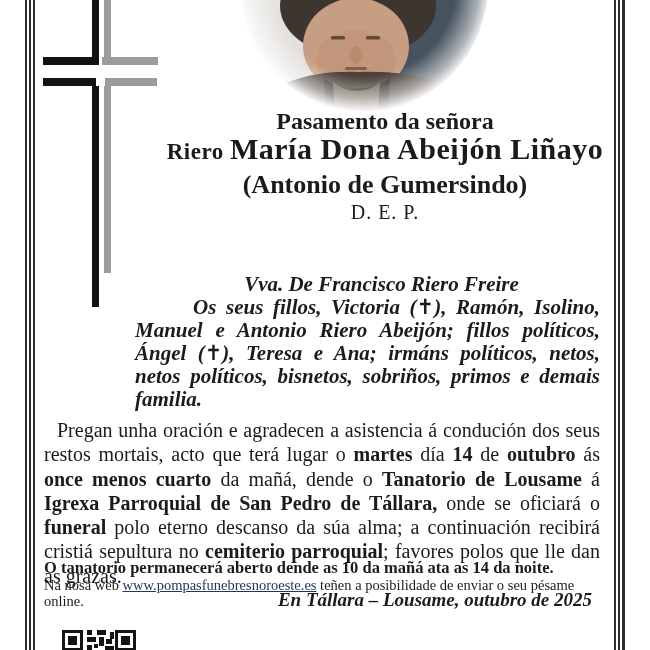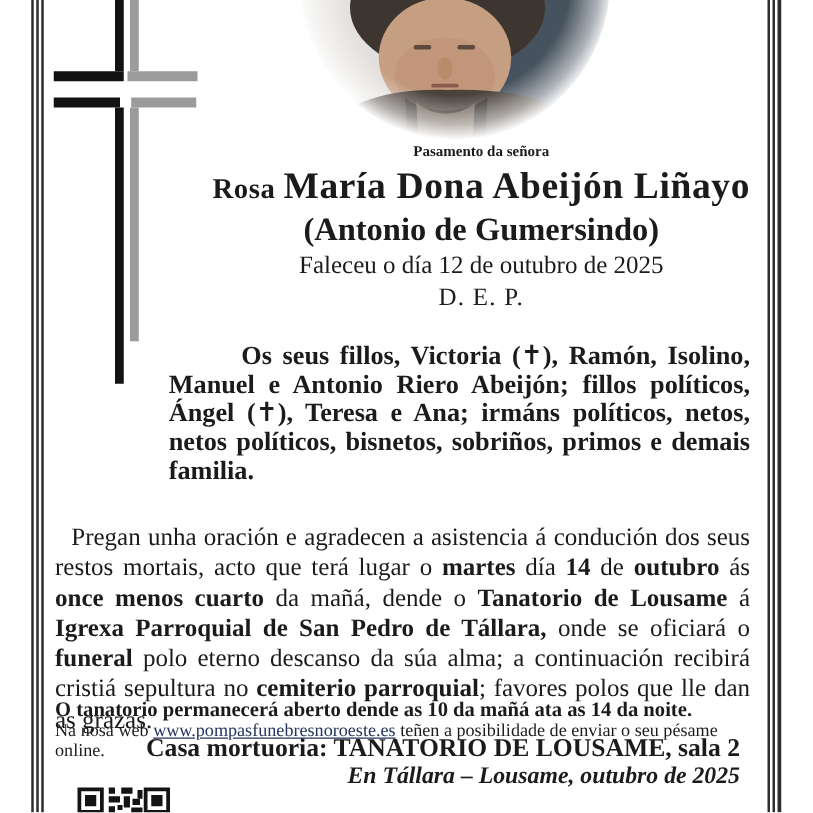--- a/index.html
+++ b/index.html
@@ -28,31 +28,31 @@
   .bh1{left:43px;top:57px;width:56px;height:8px}
   .bh2{left:43px;top:78px;width:53px;height:8px}
   .gv-top{left:104px;top:0;width:7px;height:57px}
   .gv-main{left:104px;top:86px;width:7px;height:187px}
   .gh1{left:102px;top:57px;width:56px;height:8px}
   .gh2{left:105px;top:78px;width:52px;height:8px}
   
   .photo{position:absolute;left:238px;top:0;}
   
   .header{position:absolute;left:145px;top:110px;width:480px;text-align:center;}
-  .intro{font-size:12px;font-weight:bold;line-height:22px;}
+  .intro{font-size:24px;font-weight:bold;line-height:22px;}
   .name-line{font-size:30px;font-weight:bold;line-height:34px;letter-spacing:.5px;}
   .name-prefix{font-size:23px;}
   .nickname{font-size:26px;font-weight:bold;line-height:31px;}
   .death-line{font-size:20px;line-height:27px;}
   .age-line{font-size:20px;line-height:25px;}
   .dep{font-size:20px;font-weight:normal;line-height:25px;letter-spacing:1px;}
   
   .family{position:absolute;left:135px;top:273px;width:465px;}
   .widow{font-size:21px;font-weight:bold;font-style:italic;line-height:23px;text-align:center;padding-left:28px;}
-  .family-par{margin:0;font-size:21px;font-weight:bold;line-height:23px;
+  .family-par{margin:0;font-size:21px;font-weight:bold;font-style:italic;line-height:23px;
     text-align:justify;text-indent:58px;}
   
   .service{position:absolute;left:44px;top:418px;width:556px;margin:0;
     font-size:20px;line-height:24.3px;text-align:justify;text-indent:13px;}
   .b{font-weight:bold;}
   
   .hours{position:absolute;left:44px;top:559px;width:560px;margin:0;
     font-size:16.5px;font-weight:bold;line-height:18px;}
   .webline{position:absolute;left:44px;top:577px;width:565px;margin:0;
     font-size:14.5px;line-height:16px;}
@@ -117,37 +117,36 @@
       <rect x="100" y="74" width="38" height="18" fill="#bb9478"></rect>
       <path d="M14,116 C26,84 70,70 120,72 C175,70 222,82 238,116 Z" fill="#4a423b"></path>
       <path d="M86,78 C100,92 136,92 152,78 L150,114 L88,114 Z" fill="#2e2a26"></path>
       <path d="M95,82 C110,94 128,94 142,82 L140,114 L97,114 Z" fill="#6b5f52"></path>
     </g>
     <rect x="0" y="0" width="252" height="114" fill="url(#fade)"></rect>
   </svg>
 
   <div class="header">
     <div class="intro">Pasamento da señora</div>
-    <div class="name-line"><span class="name-prefix">Rosa </span><span>María Dona Abeijón Liñayo</span></div>
+    <div class="name-line"><span class="name-prefix">Riero </span><span>María Dona Abeijón Liñayo</span></div>
     <div class="nickname">(Antonio de Gumersindo)</div>
-    <div class="death-line">Faleceu o día 12 de outubro de 2025</div>
     <div class="dep">D. E. P.</div>
   </div>
 
   <div class="family">
+    <div class="widow">Vva. De Francisco Riero Freire</div>
     <p class="family-par">Os seus fillos, Victoria (✝), Ramón, Isolino, Manuel e Antonio Riero Abeijón; fillos políticos, Ángel (✝), Teresa e Ana; irmáns políticos, netos, netos políticos, bisnetos, sobriños, primos e demais familia.</p>
   </div>
 
   <p class="service"><span>Pregan unha oración e agradecen a asistencia á condución dos seus restos mortais, acto que terá lugar o </span><span class="b">martes</span><span> día </span><span class="b">14</span><span> de </span><span class="b">outubro</span><span> ás </span><span class="b">once menos cuarto</span><span> da mañá, dende o </span><span class="b">Tanatorio de Lousame</span><span> á </span><span class="b">Igrexa Parroquial de San Pedro de Tállara,</span><span> onde se oficiará o </span><span class="b">funeral</span><span> polo eterno descanso da súa alma; a continuación recibirá cristiá sepultura no </span><span class="b">cemiterio parroquial</span><span>; favores polos que lle dan as grazas.</span></p>
 
   <p class="hours">O tanatorio permanecerá aberto dende as 10 da mañá ata as 14 da noite.</p>
   <p class="webline"><span>Na nosa web </span><a class="weblink">www.pompasfunebresnoroeste.es</a><span> teñen a posibilidade de enviar o seu pésame online.</span></p>
 
   <div class="footer">
-    <div class="mortuary">Casa mortuoria: TANATORIO DE LOUSAME, sala 2</div>
     <div class="place-date">En Tállara – Lousame, outubro de 2025</div>
   </div>
 
   <svg class="qr" width="76" height="76" viewBox="0 0 76 76">
     <rect x="0" y="0" width="76" height="76" fill="#ffffff"></rect>
     <g fill="#141414">
       <rect x="1" y="1" width="21" height="21"></rect>
       <rect x="54" y="1" width="21" height="21"></rect>
       <rect x="1" y="54" width="21" height="21"></rect>
       <rect x="4" y="4" width="15" height="15" fill="#ffffff"></rect>

